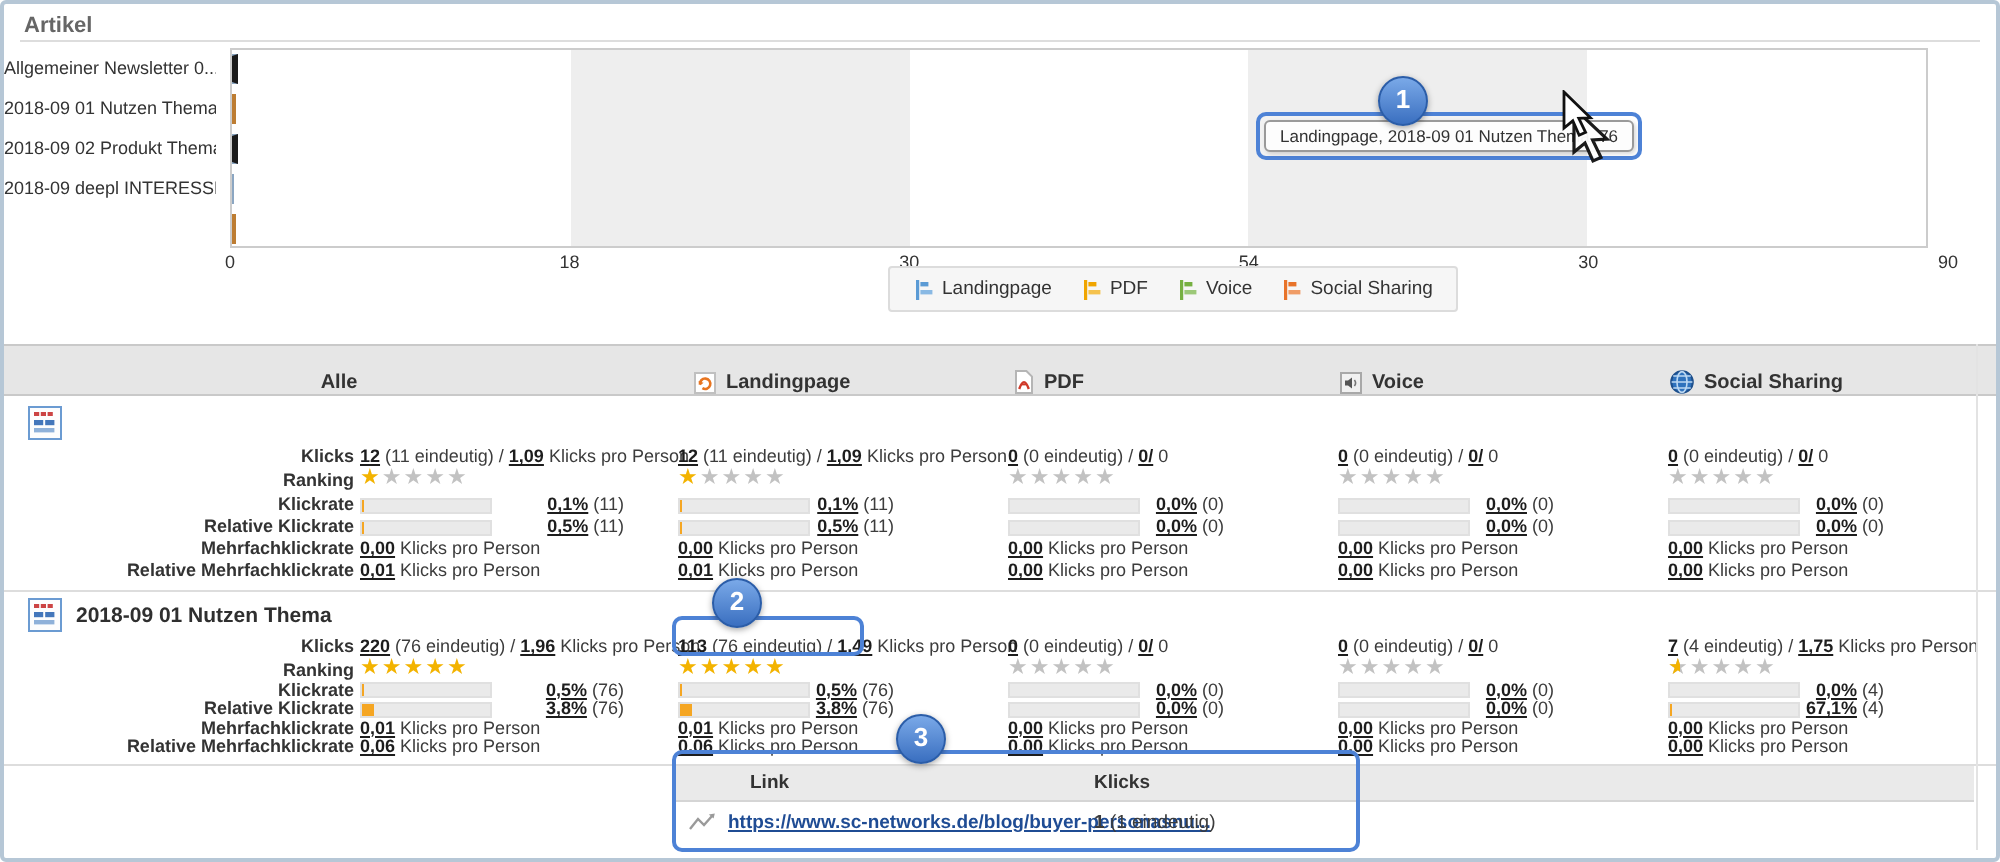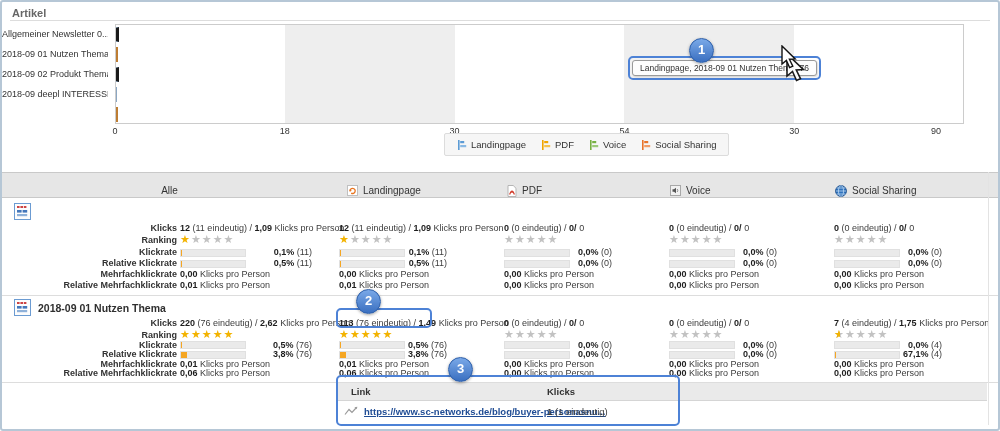--- a/index.html
+++ b/index.html
@@ -20,47 +20,47 @@
   .ylabels div{height:20px;line-height:20px;text-align:right;font-size:9px;color:#333;white-space:nowrap;overflow:hidden;}
   .xaxis{position:absolute;left:113px;top:124px;width:849px;height:12px;font-size:9px;color:#333;}
   .xaxis span{position:absolute;width:30px;text-align:center;}
   .legend{position:absolute;left:442px;top:131px;height:21px;background:#f6f6f6;border:1px solid #dcdcdc;border-radius:2px;
     display:flex;align-items:center;gap:15px;padding:0 12px;font-size:9.5px;color:#333;}
   .litem{display:flex;align-items:center;gap:4px;}
 
   
   .tbl{position:absolute;left:0;top:170px;width:100%;}
   .thead{position:relative;height:24px;background:#e6e6e6;border-top:1px solid #c9c9c9;border-bottom:1px solid #c9c9c9;}
-  .th{position:absolute;top:12px;height:24px;display:flex;align-items:flex-start;gap:5px;font-weight:normal;font-size:10px;color:#333;}
+  .th{position:absolute;top:0;height:24px;display:flex;align-items:flex-end;gap:5px;font-weight:bold;font-size:10px;color:#333;}
   .th-alle{left:0;width:335px;justify-content:center;}
   .th-lp{left:345px;} .th-pdf{left:505px;} .th-voice{left:668px;} .th-soc{left:833px;}
   .article{position:relative;}
   .art-title{display:flex;align-items:center;gap:7px;padding:5px 0 3px 12px;font-size:10.5px;font-weight:bold;color:#2f2f2f;}
   .srow{position:relative;height:11px;font-size:9px;color:#3c3c3c;white-space:nowrap;line-height:11px;}
   .a2 .srow{height:9.5px;line-height:9.5px;}
-  .srow b{color:#1d1d1d;}
+  .srow b{color:#1d1d1d;text-decoration:underline;}
   .rlbl{position:absolute;left:0;top:0;width:175px;text-align:right;font-weight:bold;color:#333;}
   .v{position:absolute;top:0;}
   .c-alle{left:178px;width:132px;} .c-lp{left:337px;width:108px;} .c-pdf{left:502px;width:108px;}
   .c-voice{left:667px;width:108px;} .c-soc{left:832px;width:108px;}
   .pr{display:flex;align-items:center;}
   .track{display:inline-block;width:66px;height:8px;background:#eaeaea;border:1px solid #e0e0e0;box-sizing:border-box;overflow:hidden;}
   .sliver{display:block;height:100%;background:#f5a623;}
   .pct{flex:1;text-align:right;}
   .stars-wrap{position:absolute;top:-1px;}
   .st{position:relative;color:#c2c2c2;font-size:11px;letter-spacing:1px;}
   .st.f{color:#f3b300;}
   .st.h>span{position:absolute;left:0;top:0;width:55%;overflow:hidden;color:#f3b300;}
   .div1{border-bottom:1px solid #ddd;margin-top:4px;}
   .hdiv{border-top:1px solid #ddd;}
 
   
   .lt{margin-left:335px;width:650px;}
   .lt-head{position:relative;height:17px;background:#eaeaea;border-bottom:1px solid #d5d5d5;display:flex;align-items:center;
-    font-size:9.5px;font-weight:bold;color:#333;}
+    font-size:9.5px;font-weight:bold;color:#333;padding-left:24px;}
   .lt-head .h1{padding-left:14px;} .lt-head .h2{position:absolute;left:210px;}
   .lt-row{position:relative;height:21.5px;display:flex;align-items:center;font-size:9.5px;color:#3c3c3c;}
   .lt-row .licon{margin-left:7px;}
   .lt-row a{margin-left:6px;color:#1f4c94;font-weight:bold;text-decoration:underline;}
   .lt-row .kv{position:absolute;left:210px;}
 
   
   .ov{position:absolute;pointer-events:none;}
   .badge{width:23px;height:23px;border-radius:50%;background:linear-gradient(#7aa9e8,#3a6fc0);border:1px solid #2b5da8;
     color:#fff;font-weight:bold;font-size:13px;text-align:center;line-height:22px;box-shadow:0 1px 3px rgba(0,0,0,.35);}
@@ -113,21 +113,21 @@
         <div class="bar orange" style="width: 1.11111%;"></div>
       </div>
     </div>
   </div>
   <div class="xaxis">
     <span style="left:-15px">0</span>
     <span style="left:154.8px">18</span>
     <span style="left:324.6px">30</span>
     <span style="left:494.4px">54</span>
     <span style="left:664.2px">30</span>
-    <span style="left:806px">90</span>
+    <span style="left:844px">90</span>
   </div>
 
   <div class="legend">
     <div class="litem">
       <svg width="10" height="10" viewBox="0 0 10 10">
           <rect x="1" y="0" width="1.6" height="10" fill="#5b9bd5"></rect>
           <rect x="3.2" y="1" width="4" height="2.2" fill="#5b9bd5"></rect>
           <rect x="3.2" y="5" width="6" height="2.2" fill="#89b9e4"></rect>
         </svg>
       <span>Landingpage</span>
@@ -318,21 +318,21 @@
             <rect x="6.4" y="3" width="2.6" height="2" fill="#cc4444"></rect>
             <rect x="9.8" y="3" width="2.6" height="2" fill="#cc4444"></rect>
             <rect x="3" y="7" width="4.6" height="2.6" fill="#4477bb"></rect>
             <rect x="8.6" y="7" width="4.6" height="2.6" fill="#4477bb"></rect>
             <rect x="3" y="11" width="10.2" height="2.2" fill="#8fb1d9"></rect>
           </svg>
         <span>2018-09 01 Nutzen Thema</span>
       </div>
       <div class="srow">
         <div class="rlbl">Klicks</div>
-        <div class="v c-alle"><b>220</b> <span>(76 eindeutig) /</span> <b>2,62</b> <span>Klicks pro Person</span></div>
+        <div class="v c-alle"><b>220</b> <span>(76 eindeutig) /</span> <b>1,96</b> <span>Klicks pro Person</span></div>
         <div class="v c-lp"><b>113</b> <span>(76 eindeutig) /</span> <b>1,49</b> <span>Klicks pro Person</span></div>
         <div class="v c-pdf"><b>0</b> <span>(0 eindeutig) /</span> <b>0/</b> <span>0</span></div>
         <div class="v c-voice"><b>0</b> <span>(0 eindeutig) /</span> <b>0/</b> <span>0</span></div>
         <div class="v c-soc"><b>7</b> <span>(4 eindeutig) /</span> <b>1,75</b> <span>Klicks pro Person</span></div>
       </div>
       <div class="srow" style="height:12px;line-height:12px">
         <div class="rlbl">Ranking</div>
         <div class="v c-alle stars-wrap"><span class="st f">★</span><span class="st f">★</span><span class="st f">★</span><span class="st f">★</span><span class="st f">★</span></div>
         <div class="v c-lp stars-wrap"><span class="st f">★</span><span class="st f">★</span><span class="st f">★</span><span class="st f">★</span><span class="st f">★</span></div>
         <div class="v c-pdf stars-wrap"><span class="st">★</span><span class="st">★</span><span class="st">★</span><span class="st">★</span><span class="st">★</span></div>

